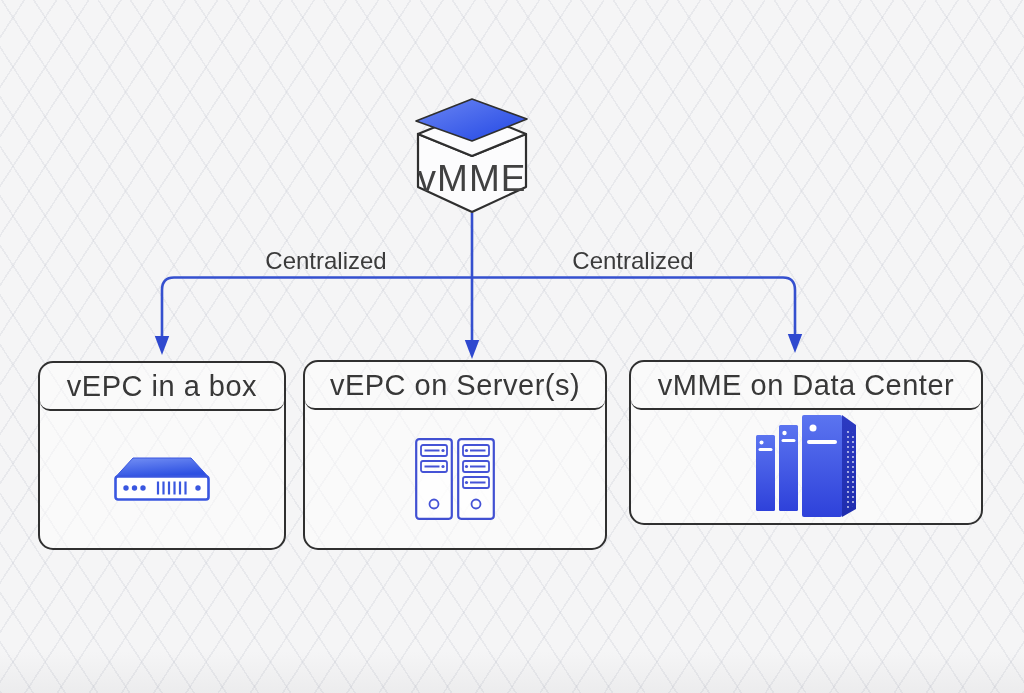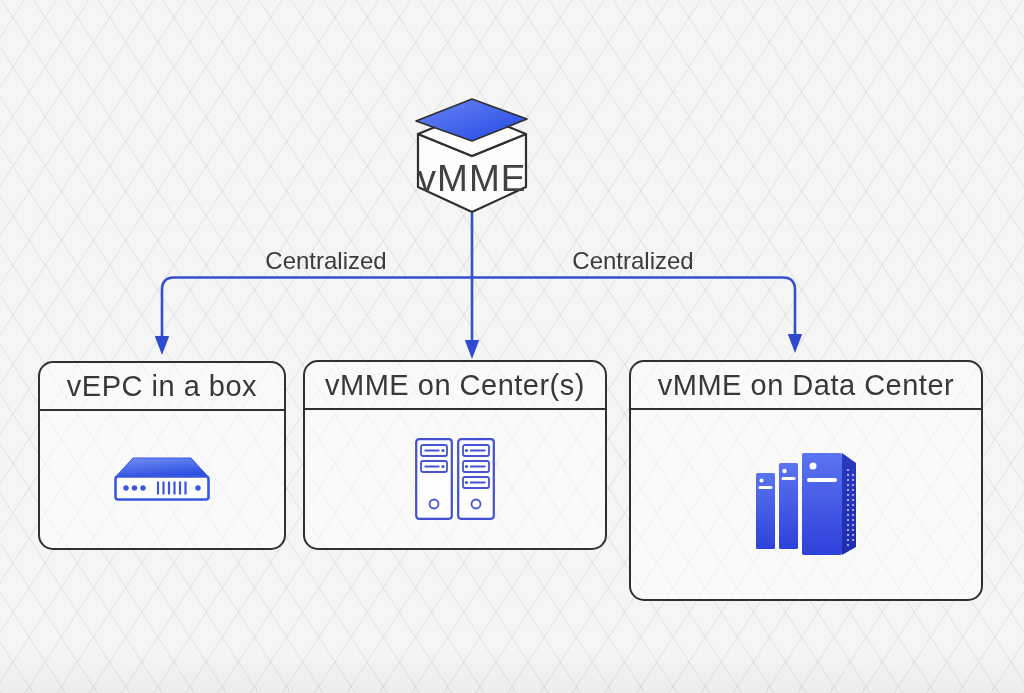--- a/index.html
+++ b/index.html
@@ -63,20 +63,21 @@
     z-index: 2;
     display: flex;
     flex-direction: column;
   }
   .node-header {
     height: 46px;
     border-bottom: 2.4px solid #303030;
     display: flex;
     align-items: center;
     justify-content: center;
+    border-radius: 10px;
   }
   .node-title {
     font-size: 29px;
     color: #383838;
     letter-spacing: 0.5px;
     white-space: nowrap;
   }
   .node-body {
     flex: 1;
     display: flex;
@@ -154,21 +155,21 @@
           <line x1="60.5" y1="24.5" x2="60.5" y2="37.5"></line>
           <line x1="66" y1="24.5" x2="66" y2="37.5"></line>
           <line x1="71.5" y1="24.5" x2="71.5" y2="37.5"></line>
         </g>
       </svg>
     </div>
   </div>
 
   <div class="node" style="left:303px; top:360px; width:304px; height:190px;">
     <div class="node-header">
-      <div class="node-title">vMME on Center(s)</div>
+      <div class="node-title">vEPC on Server(s)</div>
     </div>
     <div class="node-body">
       <svg width="80" height="82" viewBox="0 0 80 82">
         <g fill="rgba(255,255,255,0.7)" stroke="#4150d2" stroke-width="2.2">
           <rect x="1.2" y="1.2" width="35.6" height="79.6" rx="3"></rect>
           <rect x="43.2" y="1.2" width="35.6" height="79.6" rx="3"></rect>
         </g>
         <g fill="none" stroke="#4553d6" stroke-width="1.8">
           <rect x="6" y="7" width="26" height="11" rx="2"></rect>
           <rect x="6" y="23" width="26" height="11" rx="2"></rect>
@@ -189,21 +190,21 @@
           <circle cx="28" cy="12.5" r="1.6"></circle>
           <circle cx="28" cy="28.5" r="1.6"></circle>
           <circle cx="51.5" cy="12.5" r="1.6"></circle>
           <circle cx="51.5" cy="28.5" r="1.6"></circle>
           <circle cx="51.5" cy="44.5" r="1.6"></circle>
         </g>
       </svg>
     </div>
   </div>
 
-  <div class="node" style="left:629px; top:360px; width:354px; height:241px;">
+  <div class="node" style="left:629px; top:360px; width:354px; height:165px;">
     <div class="node-header">
       <div class="node-title">vMME on Data Center</div>
     </div>
     <div class="node-body">
       <svg width="100" height="104" viewBox="0 0 100 104">
         <defs>
           <linearGradient id="dcGrad" x1="0" y1="0" x2="0" y2="1">
             <stop offset="0" stop-color="#5b74f0"></stop>
             <stop offset="1" stop-color="#2e41da"></stop>
           </linearGradient>

